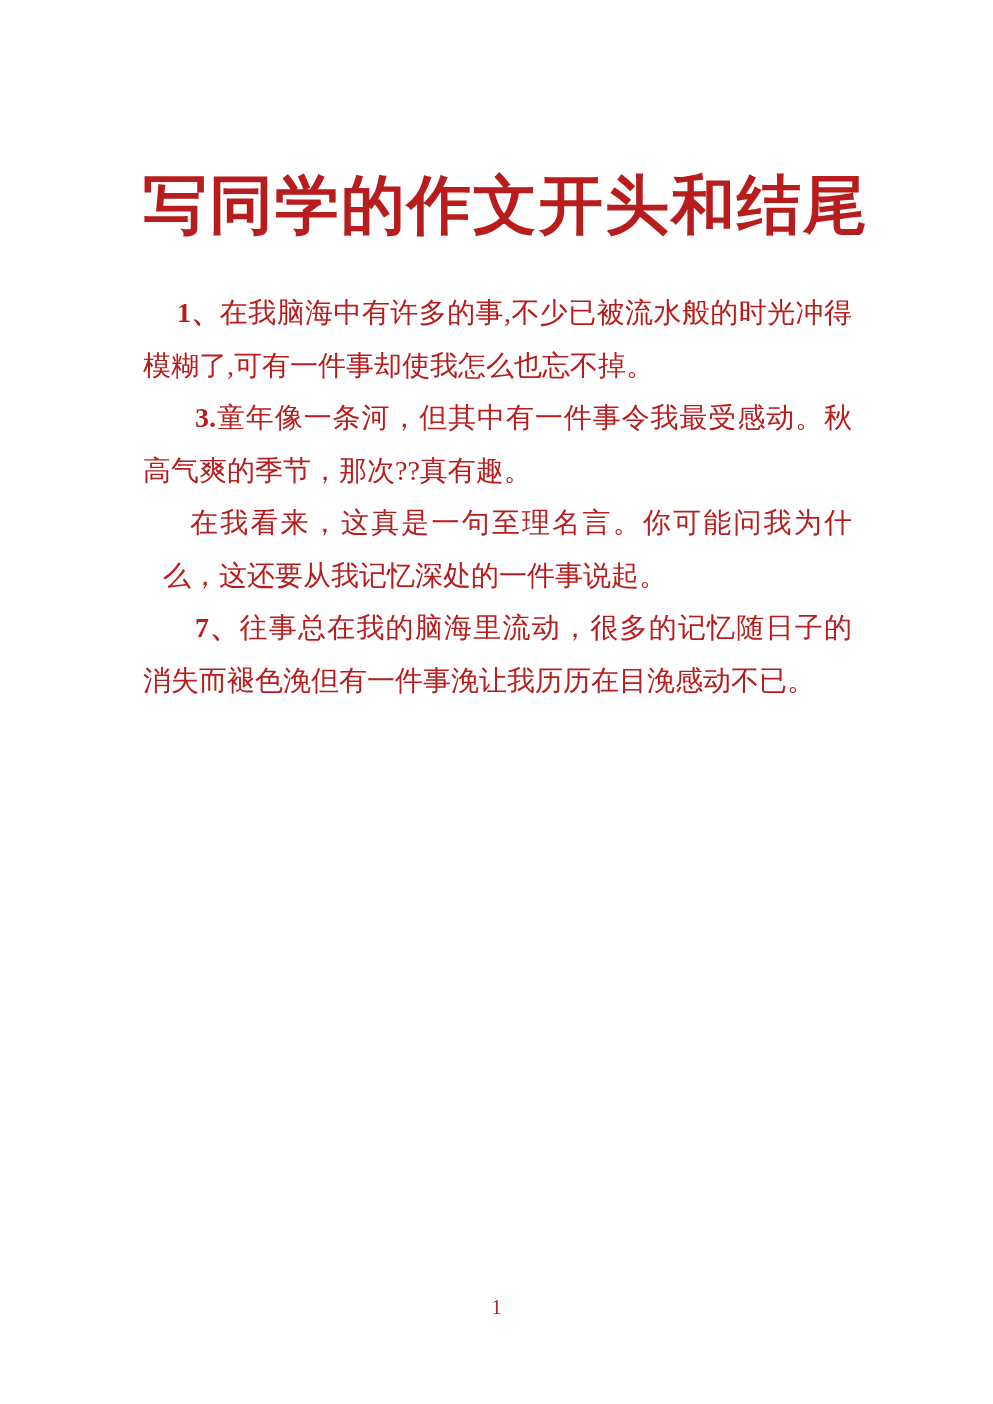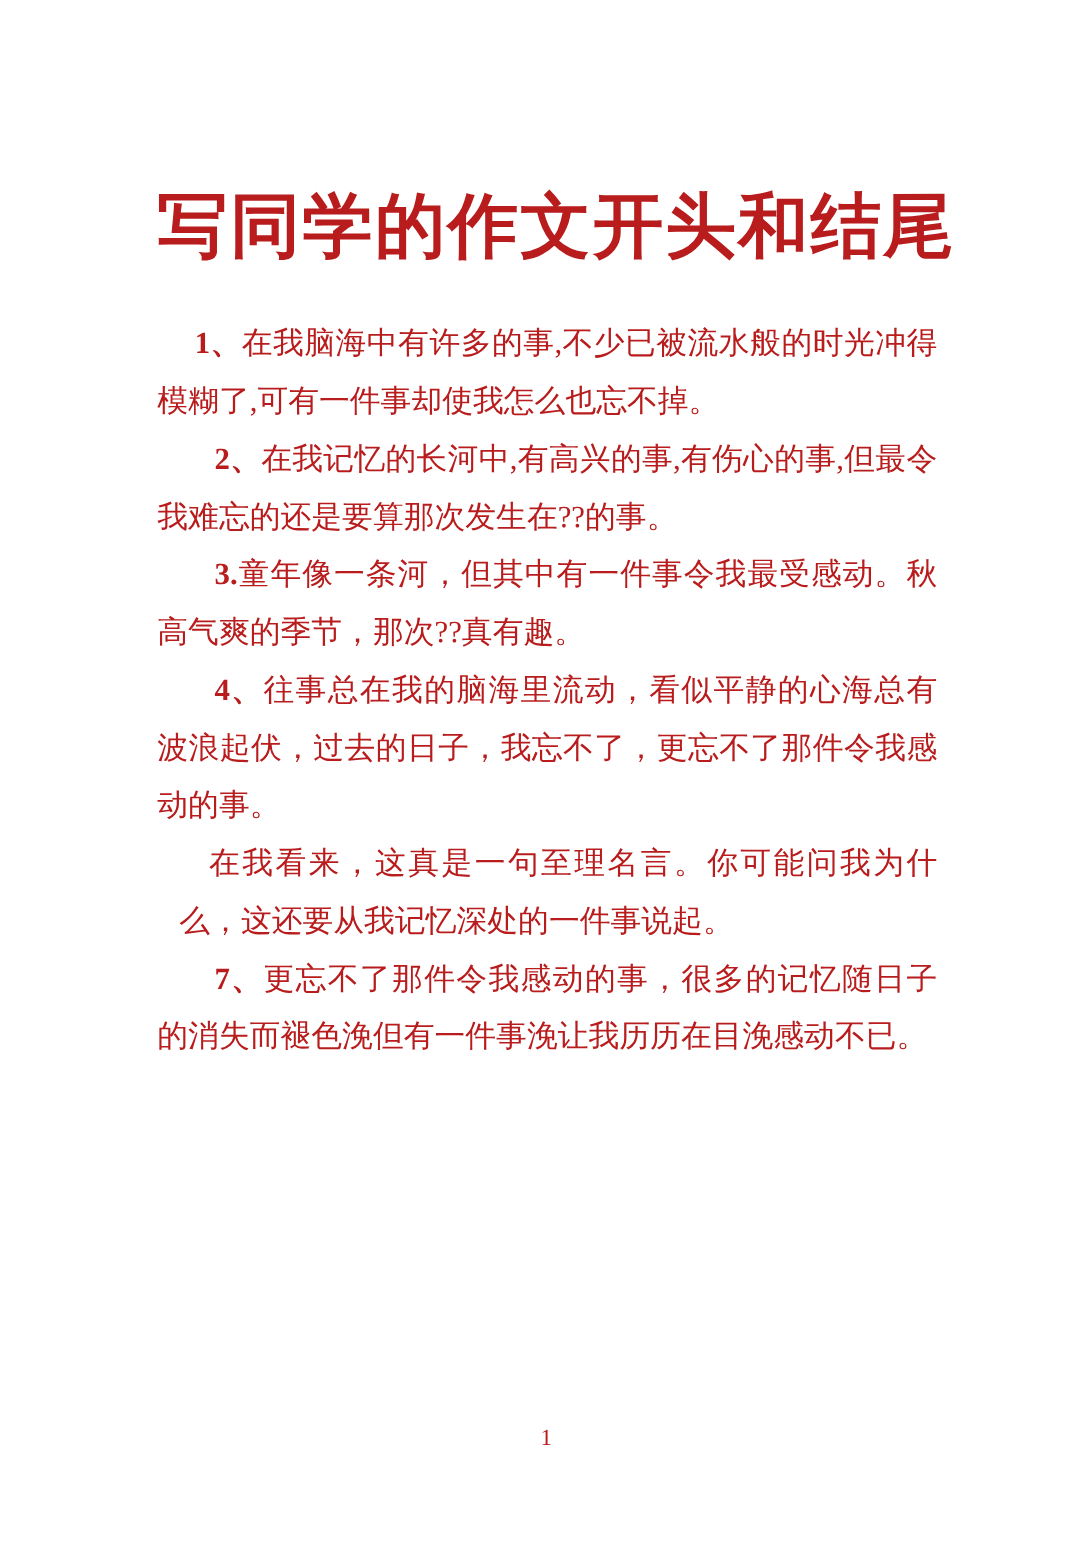--- a/index.html
+++ b/index.html
@@ -49,29 +49,27 @@
 </head>
 <body>
 
 <div class="page">
   <div class="content">
 
     <h1 class="doc-title">写同学的作文开头和结尾</h1>
 
     <p class="para ind-a"><b class="pnum">1、</b><span>在我脑海中有许多的事,不少已被流水般的时光冲得模糊了,可有一件事却使我怎么也忘不掉。</span></p>
 
-    <p class="para ind-b"><b class="pnum">2、</b><span>在我记忆的长河中,有高兴的事,有伤心的事,但最令我难忘的还是要算那次发生在??的事。</span></p>
 
     <p class="para ind-b"><b class="pnum">3.</b><span>童年像一条河，但其中有一件事令我最受感动。秋高气爽的季节，那次??真有趣。</span></p>
 
-    <p class="para ind-b"><b class="pnum">4、</b><span>往事总在我的脑海里流动，看似平静的心海总有波浪起伏，过去的日子，我忘不了，更忘不了那件令我感动的事。</span></p>
 
 
 
     <p class="para ind-d"><span>在我看来，这真是一句至理名言。你可能问我为什么，这还要从我记忆深处的一件事说起。</span></p>
 
-    <p class="para ind-b"><b class="pnum">7、</b><span>更忘不了那件令我感动的事，很多的记忆随日子的消失而褪色浼但有一件事浼让我历历在目浼感动不已。</span></p>
+    <p class="para ind-b"><b class="pnum">7、</b><span>往事总在我的脑海里流动，很多的记忆随日子的消失而褪色浼但有一件事浼让我历历在目浼感动不已。</span></p>
 
 
   </div>
 
   <div class="page-number">1</div>
 </div>
 
 </body></html>

